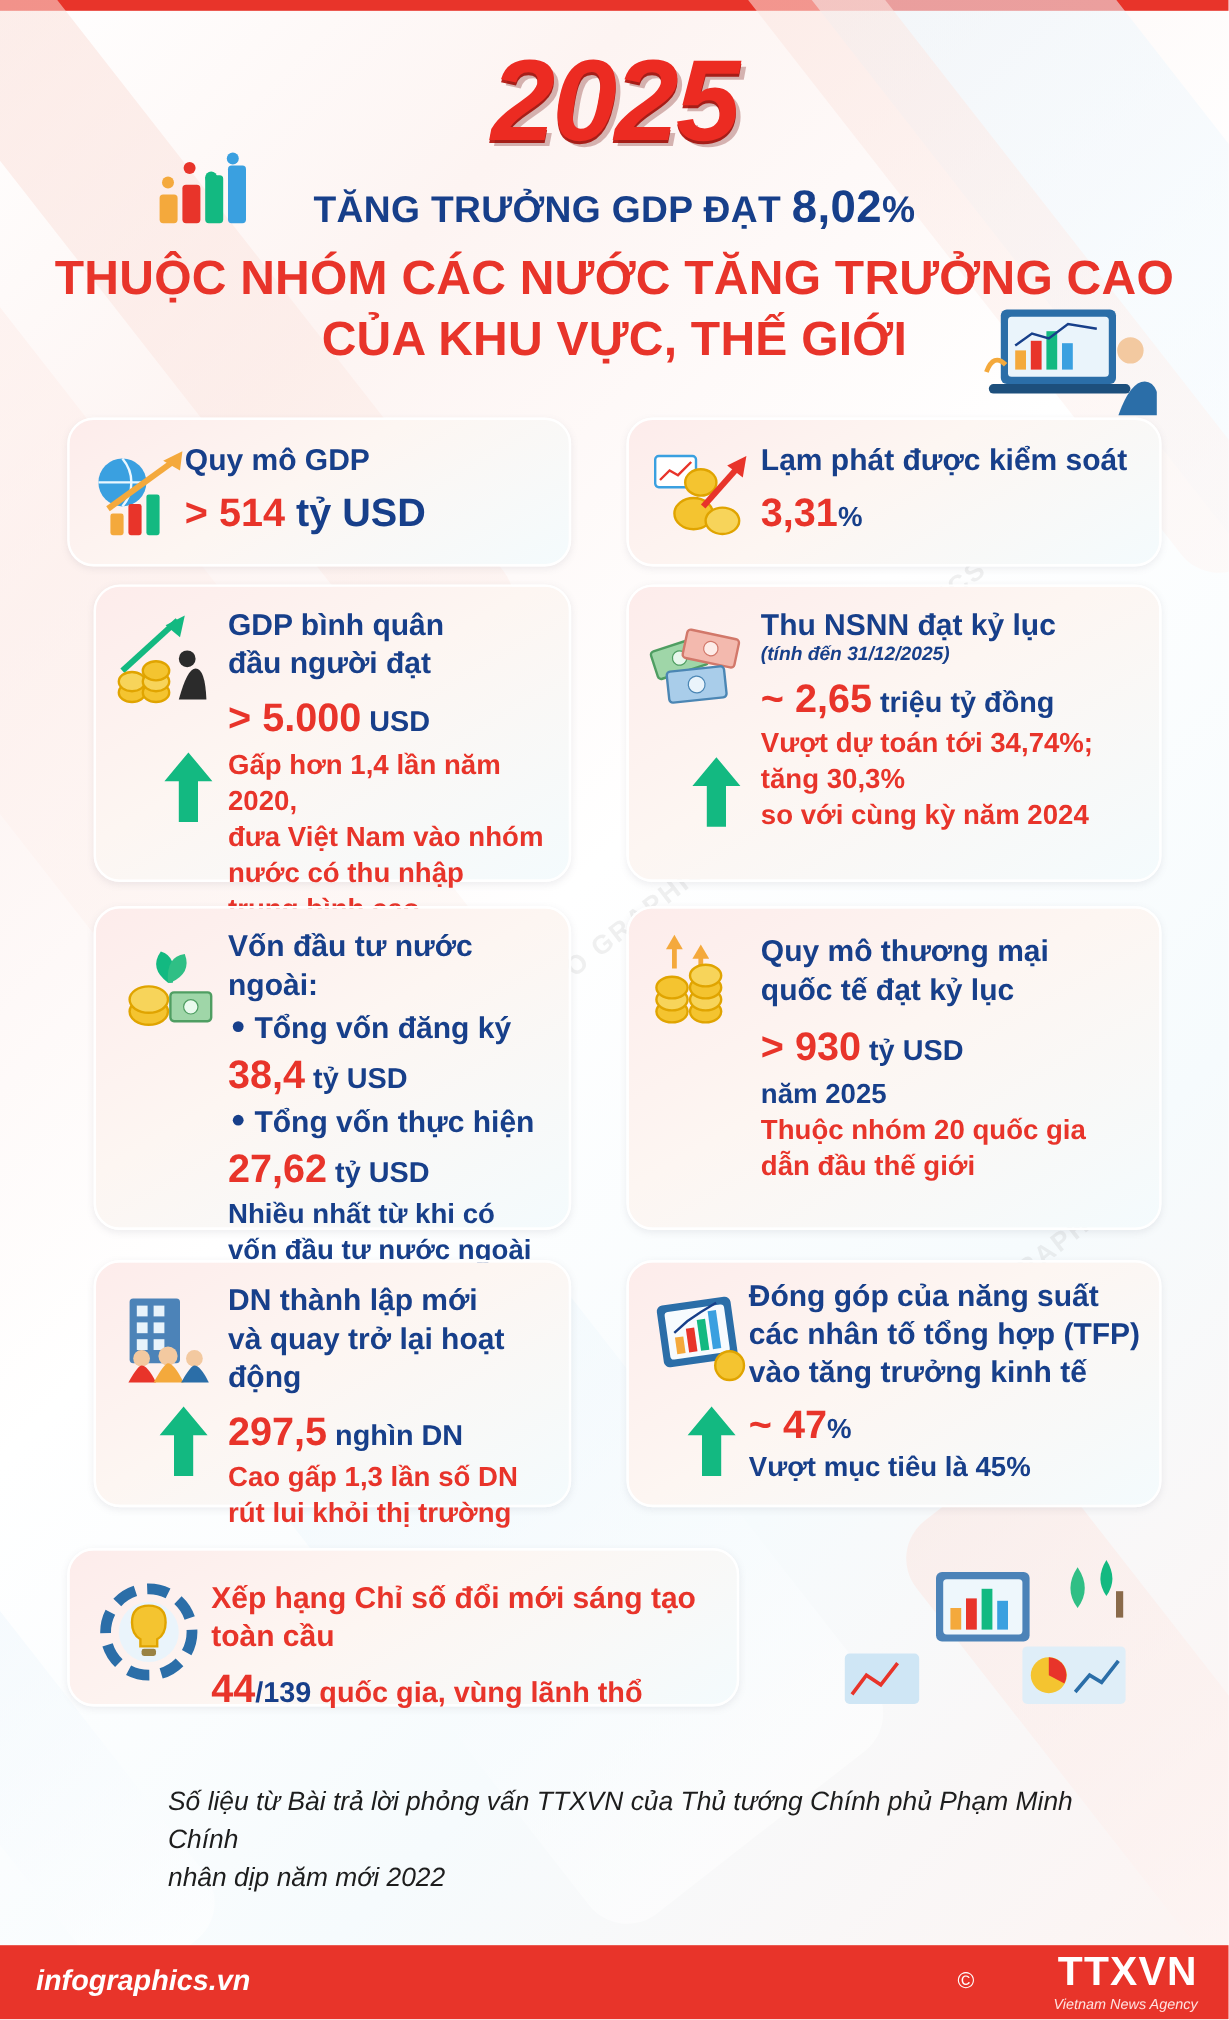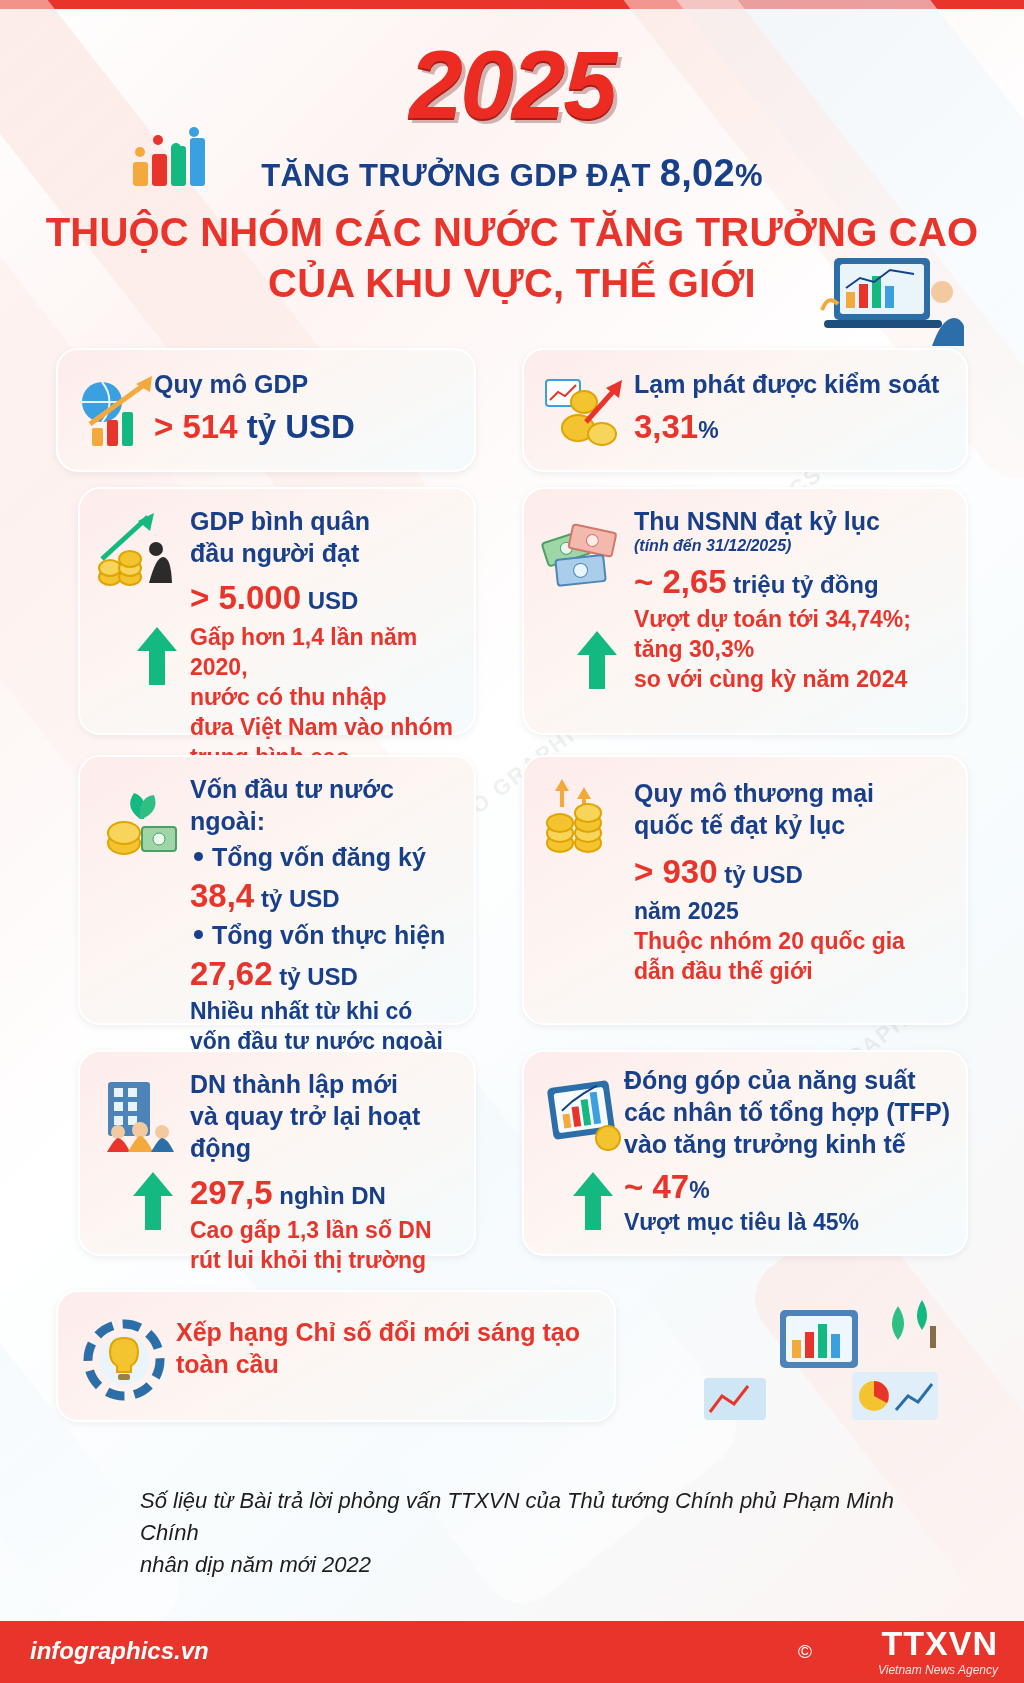--- a/index.html
+++ b/index.html
@@ -232,22 +232,22 @@
       <circle cx="62" cy="44" r="7" fill="#2b2b2b"></circle>
       <path d="M55 78 q7 -26 14 -26 q8 0 9 26 z" fill="#2b2b2b"></path>
     </svg>
     <div class="body" style="left:110px; top:16px; right:12px;">
       <div class="l1 t-blue">GDP bình quân</div>
       <div class="l1 t-blue">đầu người đạt</div>
       <div style="margin-top:10px;">
         <span class="num t-red">&gt; </span><span class="num t-red">5.000</span><span class="unit t-blue"> USD</span>
       </div>
       <div class="sub t-red" style="margin-top:6px;">Gấp hơn 1,4 lần năm 2020,</div>
+      <div class="sub t-red">đưa Việt Nam vào nhóm</div>
       <div class="sub t-red">nước có thu nhập</div>
-      <div class="sub t-red">đưa Việt Nam vào nhóm</div>
       <div class="sub t-red">trung bình cao</div>
     </div>
     <svg class="uparrow" style="left:56px; top:136px;" viewBox="0 0 42 62">
       <polygon points="21,2 41,26 29,26 29,60 13,60 13,26 1,26" fill="#13b981"></polygon>
     </svg>
   </div>
 
   <div class="card" style="left:522px; top:487px; width:446px; height:248px;">
     <svg class="ico" viewBox="0 0 92 92">
       <g transform="rotate(-18 46 46)">
@@ -391,20 +391,23 @@
 
   <div class="card" style="left:56px; top:1290px; width:560px; height:132px;">
     <svg class="ico" style="left:18px; top:20px; width:96px; height:96px;" viewBox="0 0 96 96">
       <circle cx="48" cy="48" r="36" fill="none" stroke="#2b6ea8" stroke-width="9" stroke-dasharray="18 10"></circle>
       <circle cx="48" cy="48" r="25" fill="#eaf4fb"></circle>
       <path d="M48 26 q14 0 14 14 q0 10 -7 14 l0 6 l-14 0 l0 -6 q-7 -4 -7 -14 q0 -14 14 -14z" fill="#f4c430" stroke="#e0a400" stroke-width="2"></path>
       <rect x="42" y="62" width="12" height="6" rx="2" fill="#9a8243"></rect>
     </svg>
     <div class="body" style="left:118px; top:24px; right:12px;">
       <div class="l1 t-red">Xếp hạng Chỉ số đổi mới sáng tạo toàn cầu</div>
+      <div style="margin-top:8px;">
+        <span class="num t-red">44</span><span class="unit t-blue">/139</span><span class="unit t-red"> quốc gia, vùng lãnh thổ</span>
+      </div>
     </div>
   </div>
 
   <svg style="position:absolute; right:70px; top:1282px; width:270px; height:152px;" viewBox="0 0 270 152">
     <rect x="96" y="28" width="78" height="58" rx="5" fill="#4c83b8"></rect>
     <rect x="102" y="34" width="66" height="46" rx="3" fill="#eef7fc"></rect>
     <rect x="108" y="58" width="9" height="18" fill="#f4a93c"></rect>
     <rect x="121" y="50" width="9" height="26" fill="#e8342a"></rect>
     <rect x="134" y="42" width="9" height="34" fill="#13b981"></rect>
     <rect x="147" y="52" width="9" height="24" fill="#3aa0e0"></rect>

